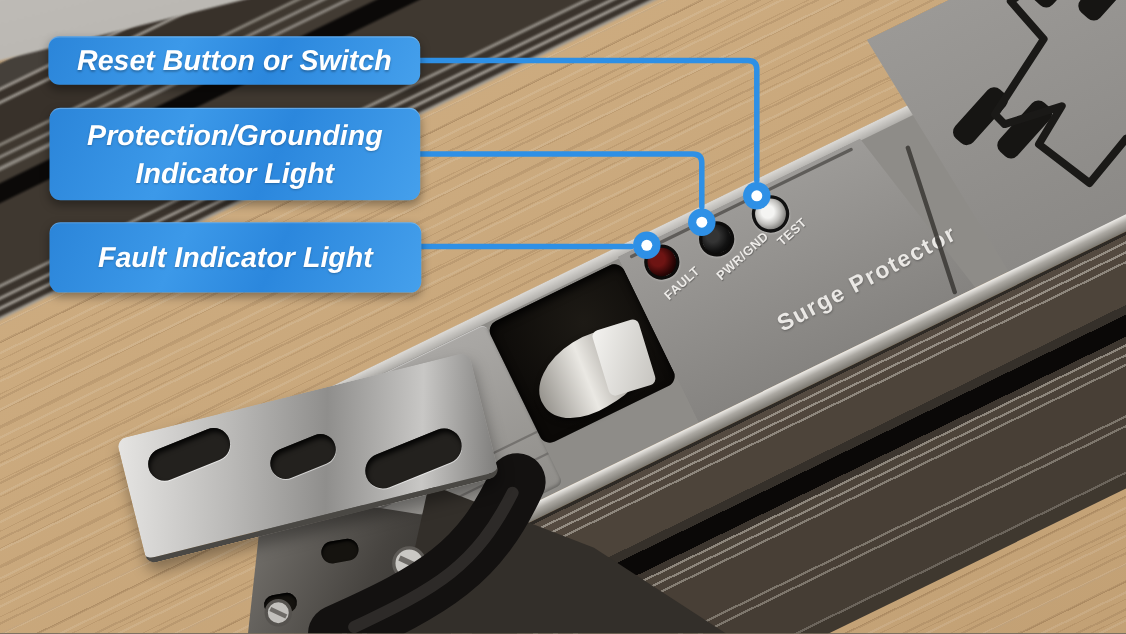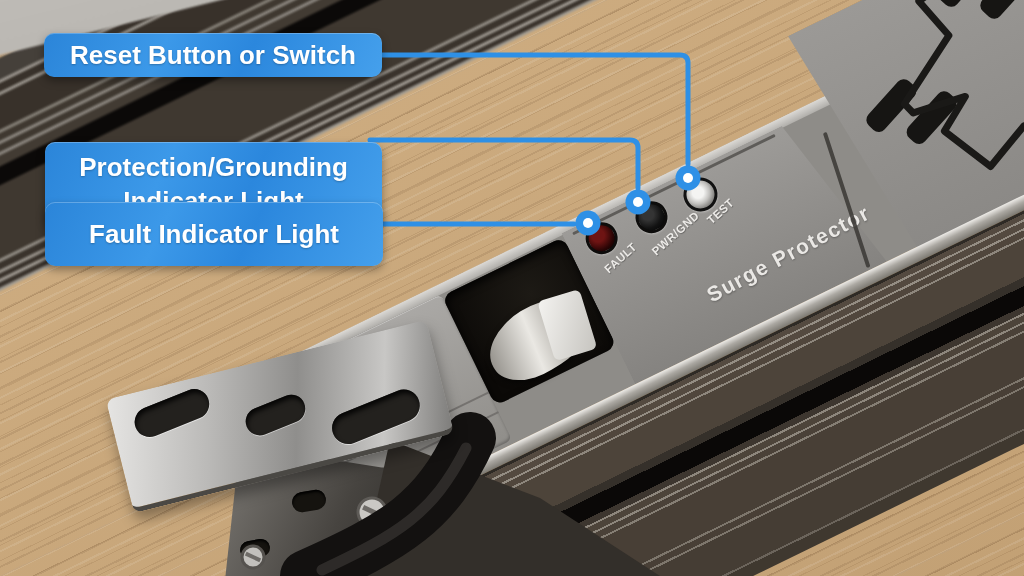--- a/index.html
+++ b/index.html
@@ -105,21 +105,21 @@
     box-shadow:0 8px 14px rgba(0,0,0,.35);}
   .slot{position:absolute;background:#23211e;border-radius:16px;transform:rotate(-8deg);
     box-shadow:inset 0 4px 5px rgba(0,0,0,.85), 0 1px 0 rgba(255,255,255,.55);}
 
   
   .callout{position:absolute;display:flex;align-items:center;justify-content:center;
     text-align:center;color:#fff;font-weight:bold;font-size:26px;line-height:34px;
     border-radius:10px;padding:0 8px;box-sizing:border-box;
     background:linear-gradient(115deg,#2b85d9 0%,#3c99e9 35%,#2b87dd 60%,#45a0ec 100%);
     box-shadow:0 4px 9px rgba(0,0,0,.35), inset 0 1px 0 rgba(255,255,255,.25);
-    text-shadow:0 1px 2px rgba(0,0,0,.25);}
+    text-shadow:0 1px 2px rgba(0,0,0,.25);font-style:italic;}
   svg.overlay{position:absolute;left:0;top:0;}
 </style>
 </head>
 <body>
 
 <div class="canvas">
 
   <div class="abs" id="wood">
     <div class="grain"></div>
   </div>
@@ -221,16 +221,16 @@
       <circle cx="638" cy="202" r="12.5" fill="#2E90E6"></circle>
         <circle cx="638" cy="202" r="5" fill="#fff"></circle>
     </g>
     <g>
       <circle cx="588" cy="223" r="12.5" fill="#2E90E6"></circle>
         <circle cx="588" cy="223" r="5" fill="#fff"></circle>
     </g>
   </svg>
 
   <div class="callout" style="left:44px;top:33px;width:338px;height:44px;">Reset Button or Switch</div>
-  <div class="callout" style="left:45px;top:98px;width:337px;height:84px;margin-top:44px;">Protection/Grounding Indicator Light</div>
+  <div class="callout" style="left:45px;top:98px;width:337px;height:84px;">Protection/Grounding Indicator Light</div>
   <div class="callout" style="left:45px;top:202px;width:338px;height:64px;">Fault Indicator Light</div>
 
 </div>
 
 </body></html>

